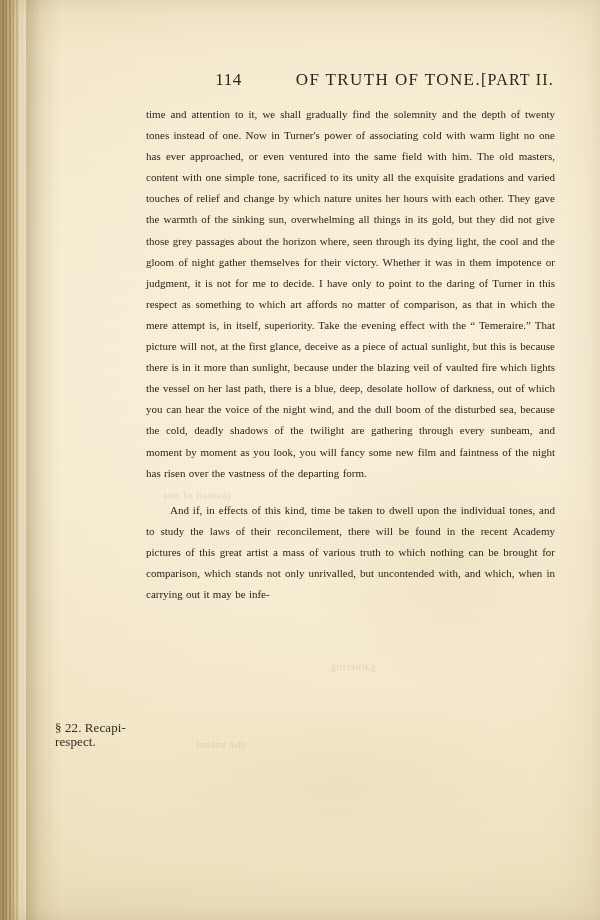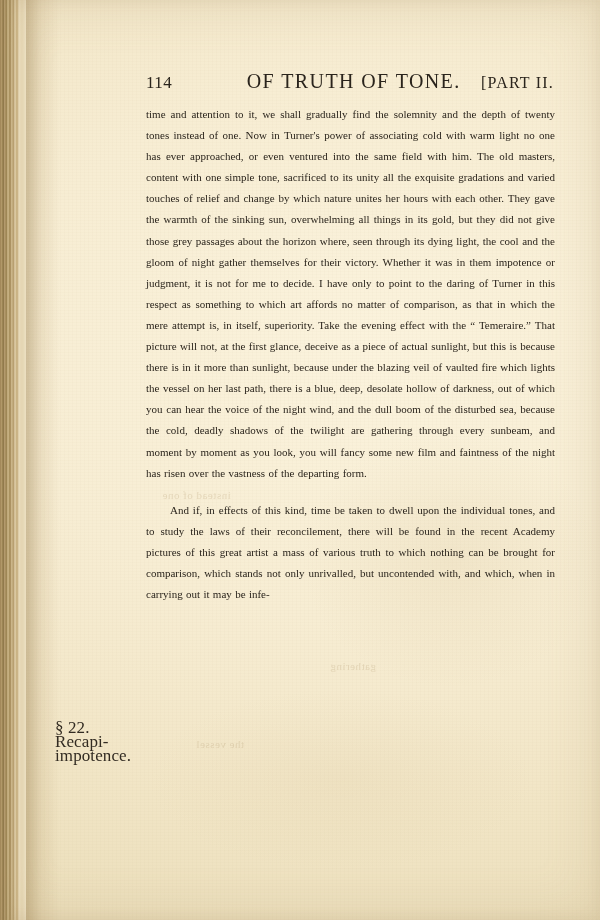--- a/index.html
+++ b/index.html
@@ -80,28 +80,28 @@
   }
 
   
   .page-header {
     position: absolute;
     left: 146px;
     top: 70px;
     width: 408px;
     display: flex;
     align-items: baseline;
-    justify-content: space-between;
+    justify-content: flex-end;
   }
   .folio {
     font-size: 17px;
     letter-spacing: .5px;
   }
   .running-title {
-    font-size: 20px;
+    font-size: 17px;
     letter-spacing: 1.4px;
     font-variant: small-caps;
     text-transform: uppercase;
     margin-left: 54px;
   }
   .part-label {
     font-size: 16px;
     letter-spacing: 1.2px;
     text-transform: uppercase;
   }
@@ -125,21 +125,21 @@
   }
   .para + .para { margin-top: 16px; }
   .para.indent { text-indent: 24px; }
 
   
   .margin-note {
     position: absolute;
     left: 55px;
     top: 721px;
     width: 86px;
-    font-size: 17px;
+    font-size: 13px;
     line-height: 14px;
     letter-spacing: .1px;
     color: #322b22;
   }
 
   
   .edge-vignette {
     position: absolute;
     inset: 0;
     pointer-events: none;
@@ -163,21 +163,21 @@
   <div class="gutter-shadow"></div>
 
   <div class="page-header">
     <span class="folio">114</span>
     <span class="running-title">OF TRUTH OF TONE.</span>
     <span class="part-label">[PART II.</span>
   </div>
 
   <div class="margin-note">
     <div>§ 22. Recapi-</div>
-    <div>impotence.</div>
+    <div>respect.</div>
   </div>
 
   <div class="body-block">
     <p class="para">time and attention to it, we shall gradually find the solemnity and the depth of twenty tones instead of one. Now in Turner's power of associating cold with warm light no one has ever approached, or even ventured into the same field with him.   The old masters, content with one simple tone, sacrificed to its unity all the exquisite gradations and varied touches of relief and change by which nature unites her hours with each other.   They gave the warmth of the sinking sun, overwhelming all things in its gold, but they did not give those grey passages about the horizon where, seen through its dying light, the cool and the gloom of night gather themselves for their victory.   Whether it was in them impotence or judgment, it is not for me to decide. I have only to point to the daring of Turner in this respect as something to which art affords no matter of comparison, as that in which the mere attempt is, in itself, superiority.   Take the evening effect with the “ Temeraire.”   That picture will not, at the first glance, deceive as a piece of actual sunlight, but this is because there is in it more than sunlight, because under the blazing veil of vaulted fire which lights the vessel on her last path, there is a blue, deep, desolate hollow of darkness, out of which you can hear the voice of the night wind, and the dull boom of the disturbed sea, because the cold, deadly shadows of the twilight are gathering through every sunbeam, and moment by moment as you look, you will fancy some new film and faintness of the night has risen over the vastness of the departing form.</p>
     <p class="para indent">And if, in effects of this kind, time be taken to dwell upon the individual tones, and to study the laws of their reconcilement, there will be found in the recent Academy pictures of this great artist a mass of various truth to which nothing can be brought for comparison, which stands not only unrivalled, but uncontended with, and which, when in carrying out it may be infe-</p>
   </div>
 
   <div class="edge-vignette"></div>
 </div>
 

